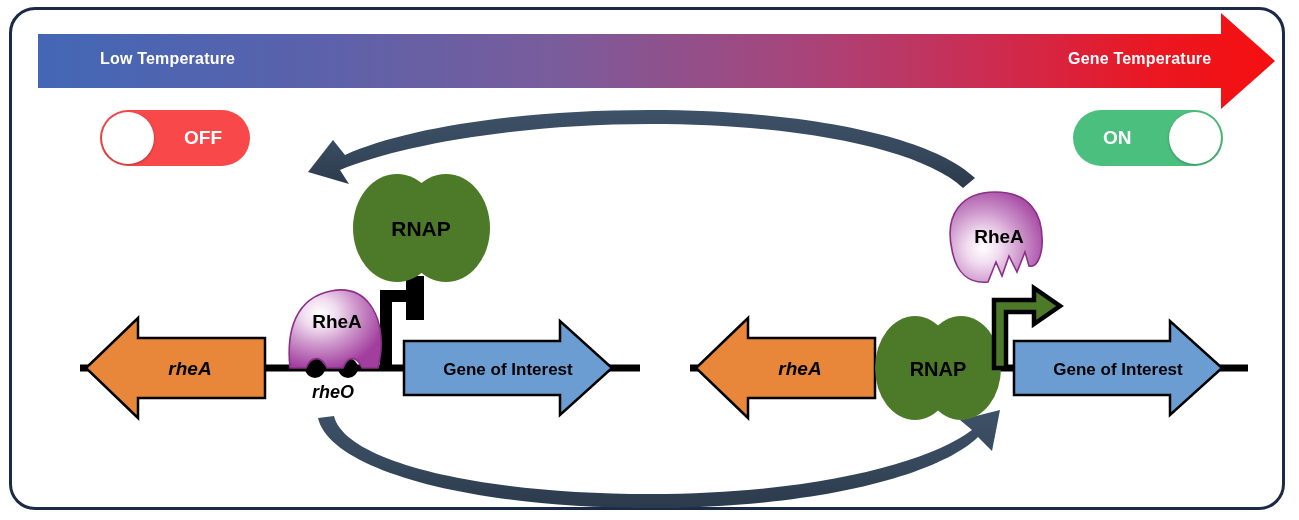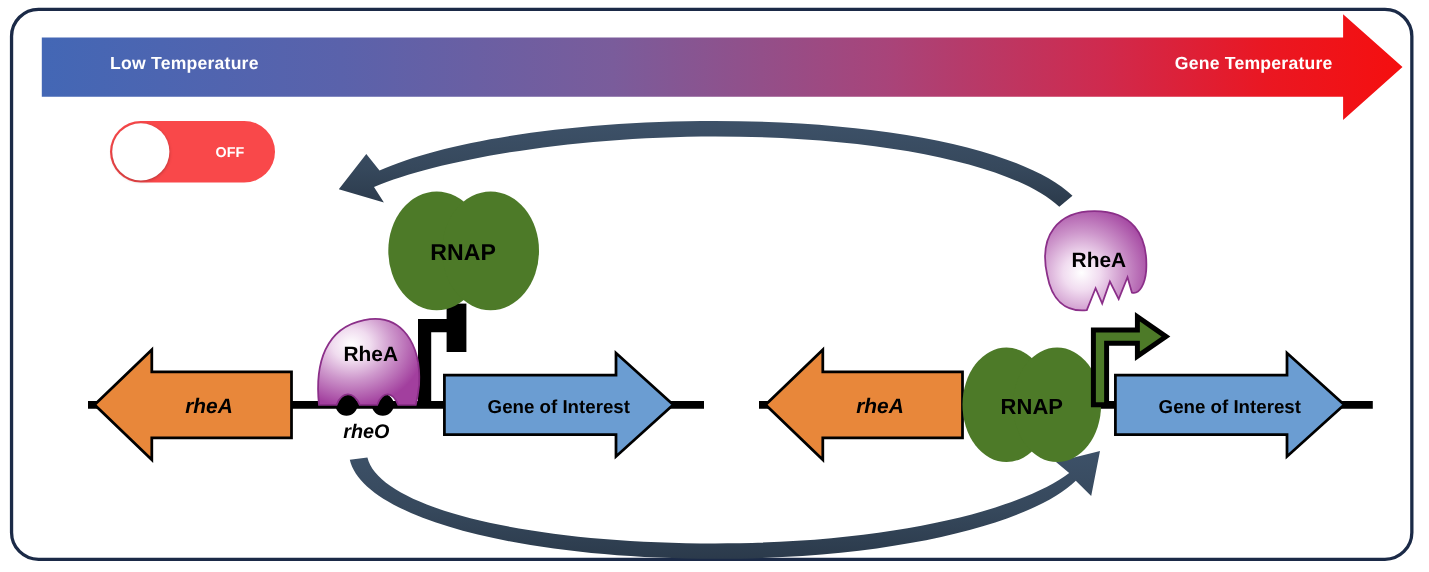--- a/index.html
+++ b/index.html
@@ -1,21 +1,21 @@
 <!DOCTYPE html>
 <html><head>
 <meta charset="utf-8">
 <style>
   html,body{margin:0;padding:0;background:#ffffff;}
   body{font-family:"Liberation Sans", sans-serif;}
   #stage{position:relative;width:1299px;height:520px;background:#fff;overflow:hidden;border-radius:28px;}
   #frame{position:absolute;left:9px;top:7px;width:1276px;height:503px;border:3px solid #1b2a47;border-radius:26px;box-sizing:border-box;}
   .lbl{position:absolute;color:#fff;font-weight:bold;font-size:16px;letter-spacing:.2px;white-space:nowrap;}
   .tog{position:absolute;border-radius:999px;display:flex;align-items:center;box-sizing:border-box;}
-  .tog .txt{font-weight:bold;color:#fff;font-size:13px;}
+  .tog .txt{font-weight:bold;color:#fff;font-size:19px;}
   .knob{position:absolute;background:#fff;border-radius:50%;box-shadow:0 1px 3px rgba(0,0,0,.28);}
   svg{display:block;position:absolute;left:0;top:0;overflow:visible;}
   .gtxt{font-family:"Liberation Sans", sans-serif;font-weight:bold;fill:#000;}
 </style>
 </head>
 <body>
 
 <div id="stage">
   <div id="frame"></div>
 
@@ -53,20 +53,24 @@
   </svg>
 
   <div class="lbl" style="left:100px;top:50px;">Low Temperature</div>
   <div class="lbl" style="left:1068px;top:50px;">Gene Temperature</div>
 
   <div class="tog" style="left:100px;top:110px;width:150px;height:56px;background:#f9484a;justify-content:flex-end;padding-right:28px;">
     <span class="txt">OFF</span>
     <span class="knob" style="left:2px;top:2px;width:52px;height:52px;"></span>
   </div>
 
+  <div class="tog" style="left:1073px;top:110px;width:150px;height:56px;background:#4bc07e;justify-content:flex-start;padding-left:30px;">
+    <span class="txt">ON</span>
+    <span class="knob" style="left:96px;top:2px;width:52px;height:52px;"></span>
+  </div>
 
   <svg width="1299" height="520">
 
     <g>
       <path d="M975,178 C930,135 800,110 650,110 C520,110 405,128 345,155
                L333,140 L308,172 L349,184 L340,170
                C400,145 520,124 650,124 C795,124 920,148 963,188 Z" fill="url(#fbgrad)"></path>
     </g>
 
     <g>

